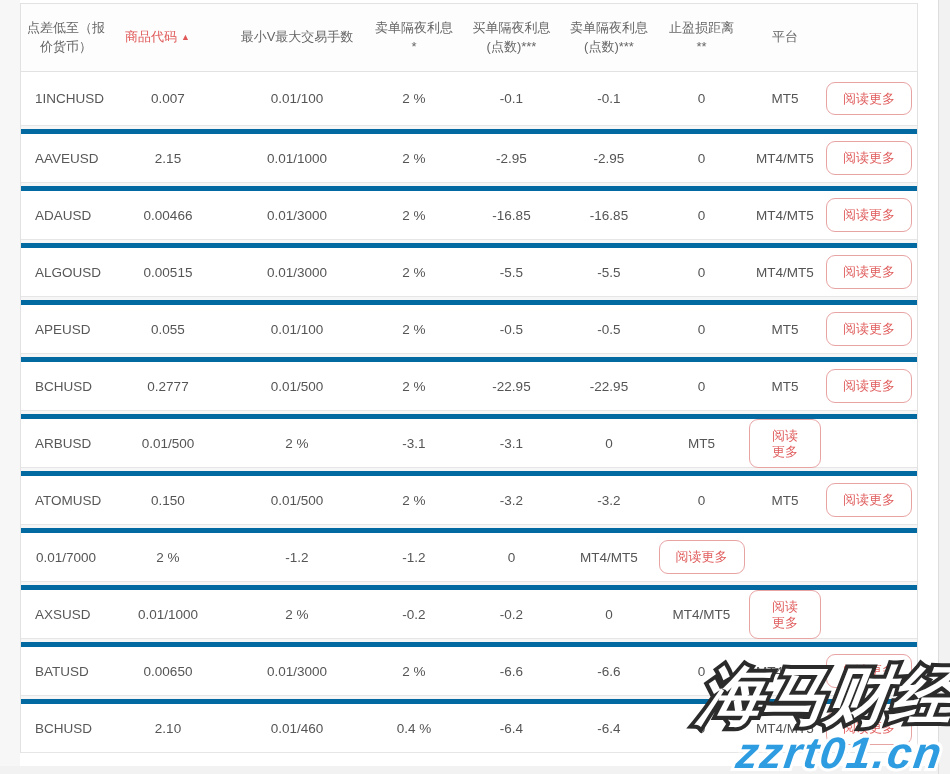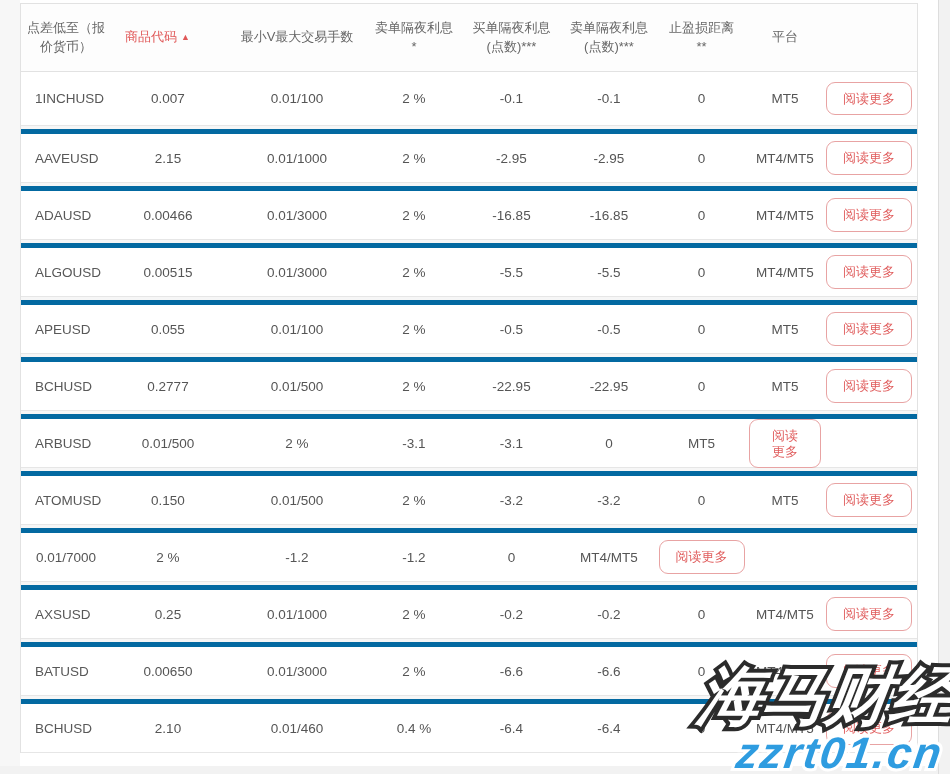--- a/index.html
+++ b/index.html
@@ -201,21 +201,20 @@
     <div class="cell">-1.2</div>
     <div class="cell">0</div>
     <div class="cell">MT4/MT5</div>
     <div class="cell">
       <button class="read-more">阅读更多</button>
     </div>
   </div>
 
   <div class="row">
     <div class="cell code">AXSUSD</div>
-    <div class="cell">0.25</div>
     <div class="cell">0.01/1000</div>
     <div class="cell">2 %</div>
     <div class="cell">-0.2</div>
     <div class="cell">-0.2</div>
     <div class="cell">0</div>
     <div class="cell">MT4/MT5</div>
     <div class="cell">
       <button class="read-more">阅读更多</button>
     </div>
   </div>

